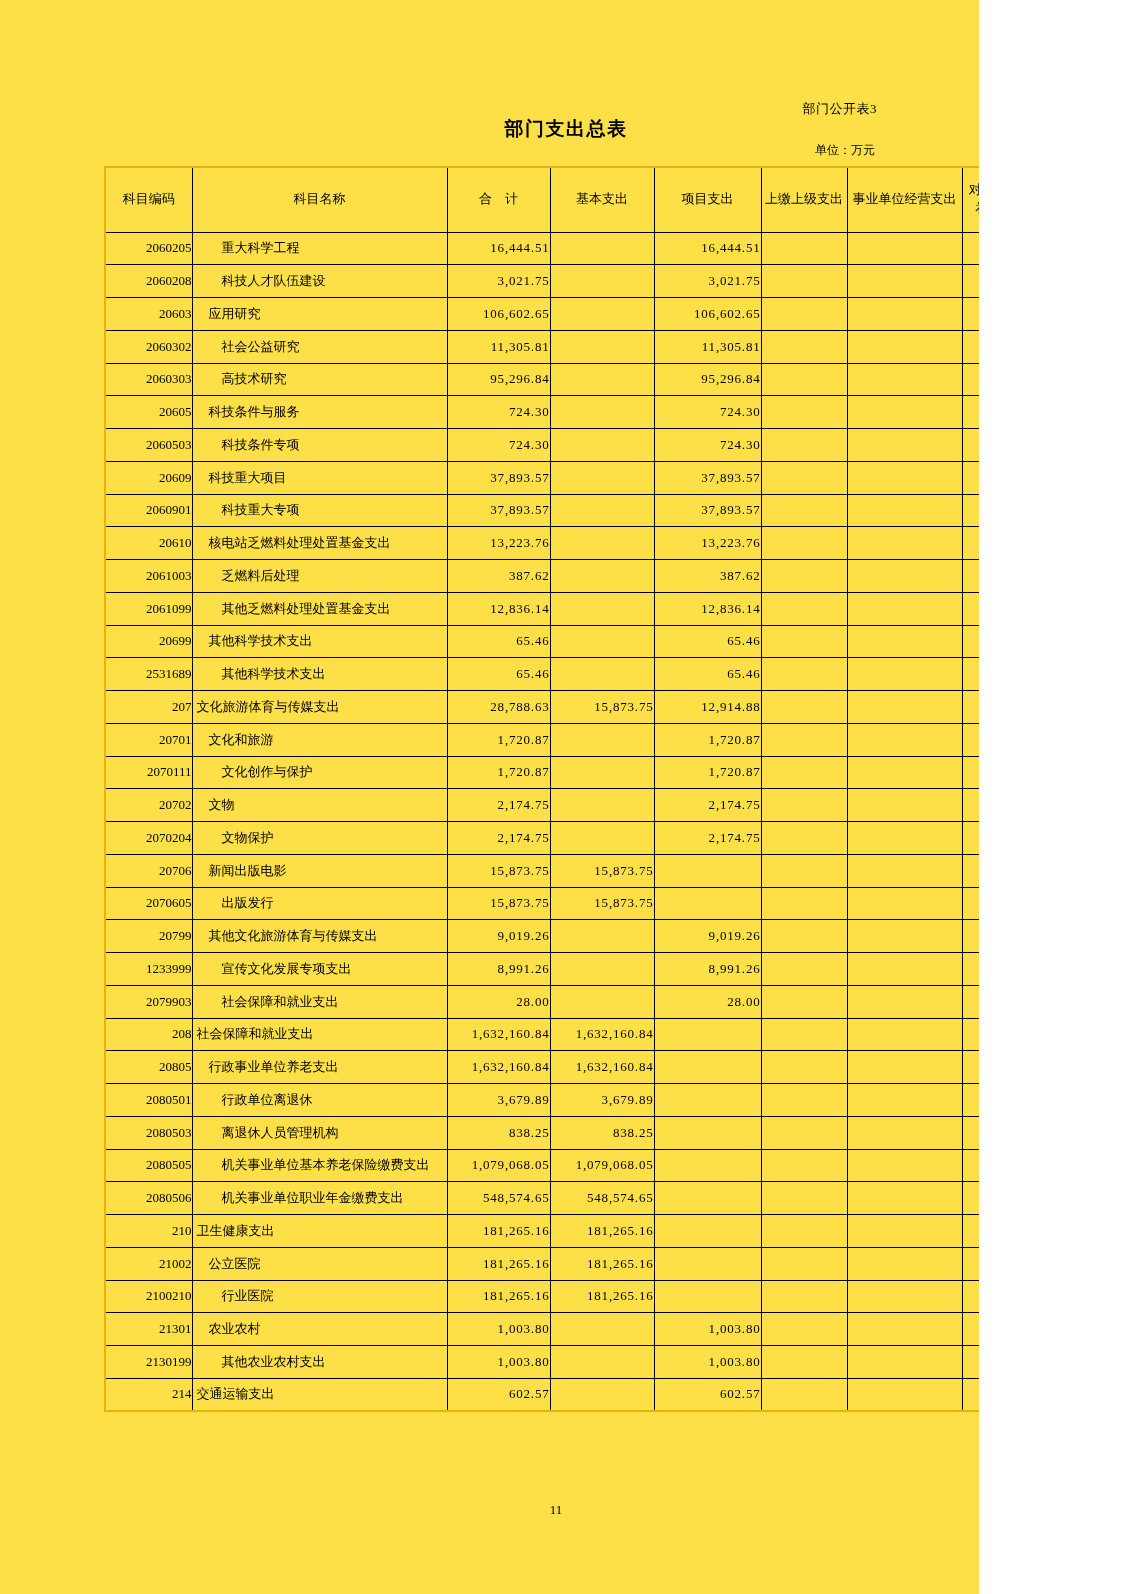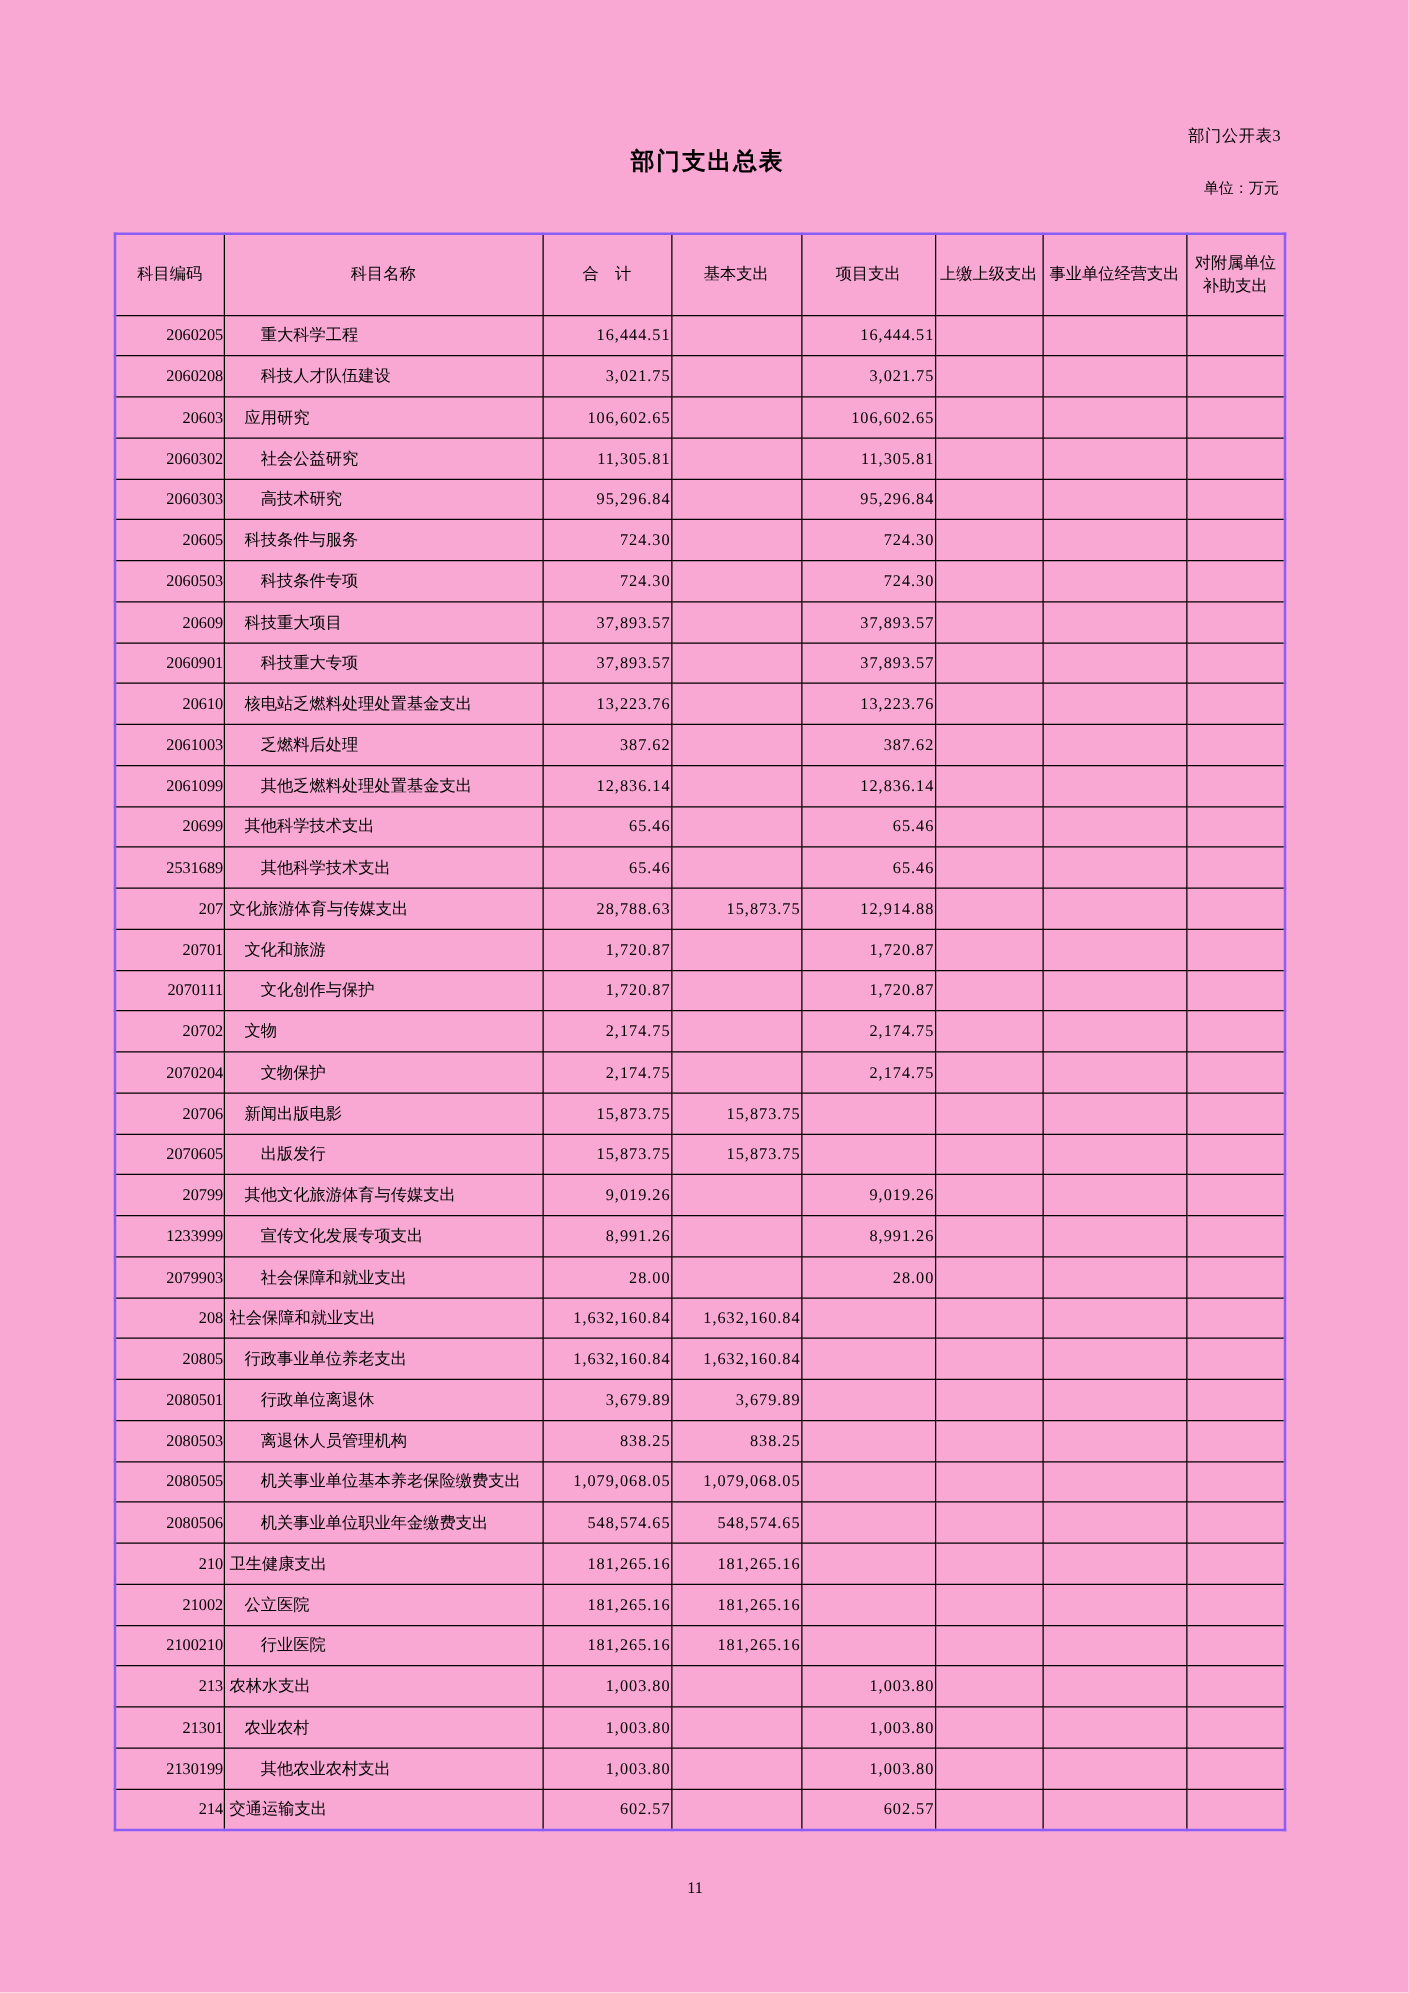--- a/index.html
+++ b/index.html
@@ -4,23 +4,23 @@
 <style>
   html, body {
     margin: 0;
     padding: 0;
     background: #ffffff;
     color: #000000;
     font-family: "Liberation Serif", "DejaVu Serif", serif;
   }
   .page {
     position: relative;
-    width: 1127px;
+    width: 979px;
     height: 1594px;
-    background: #f9a8d4;
+    background: #fde047;
     overflow: hidden;
   }
   .doc-label {
     position: absolute;
     top: 100px;
     right: 102px;
     font-size: 13px;
     letter-spacing: 0.5px;
     white-space: nowrap;
   }
@@ -40,26 +40,25 @@
     position: absolute;
     top: 142px;
     right: 104px;
     font-size: 12px;
     white-space: nowrap;
     font-family: Liberation Mono, monospace;
   }
   table.budget {
     position: absolute;
     top: 166px;
-    left: 91px;
+    left: 104px;
     width: 936px;
     border-collapse: collapse;
     table-layout: fixed;
-    border: 2px solid #8b5cf6;
-    margin-top: 20px;
+    border: 2px solid #eab308;
   }
   table.budget th,
   table.budget td {
     border: 1px solid #000000;
     padding: 0;
     overflow: hidden;
     white-space: nowrap;
   }
   table.budget thead tr { height: 65px; }
   table.budget thead th {
@@ -457,30 +456,20 @@
           <td class="code lvl2">2100210</td>
           <td class="name lvl2">行业医院</td>
           <td class="num">181,265.16</td>
           <td class="num">181,265.16</td>
           <td class="num"></td>
           <td class="num"></td>
           <td class="num"></td>
           <td class="num"></td>
         </tr>
         <tr>
-          <td class="code lvl0">213</td>
-          <td class="name lvl0">农林水支出</td>
-          <td class="num">1,003.80</td>
-          <td class="num"></td>
-          <td class="num">1,003.80</td>
-          <td class="num"></td>
-          <td class="num"></td>
-          <td class="num"></td>
-        </tr>
-        <tr>
           <td class="code lvl1">21301</td>
           <td class="name lvl1">农业农村</td>
           <td class="num">1,003.80</td>
           <td class="num"></td>
           <td class="num">1,003.80</td>
           <td class="num"></td>
           <td class="num"></td>
           <td class="num"></td>
         </tr>
         <tr>

